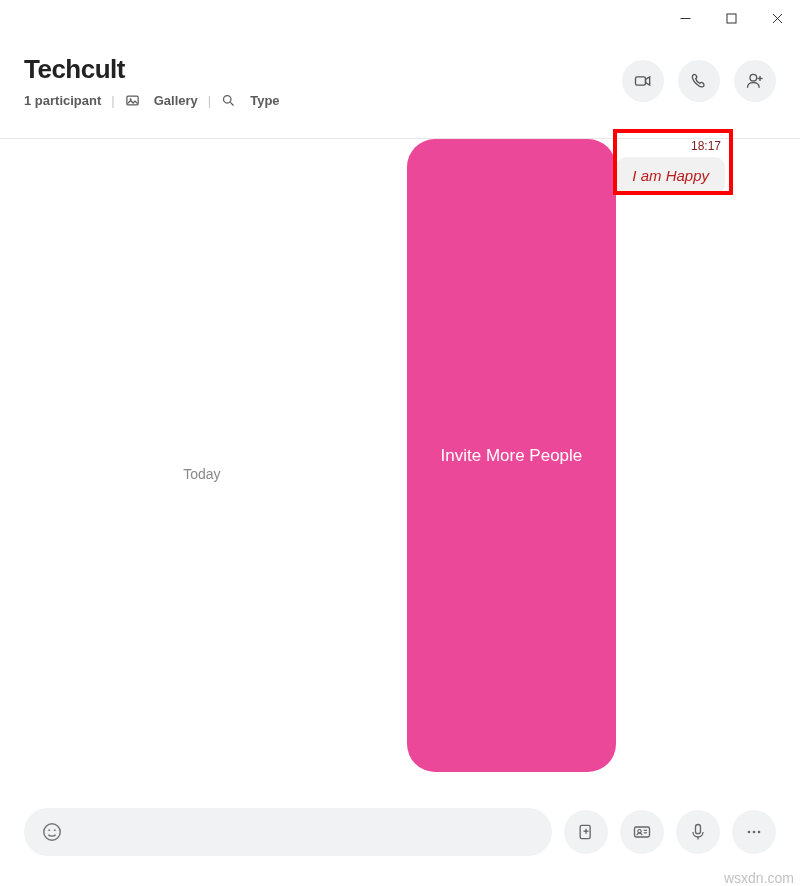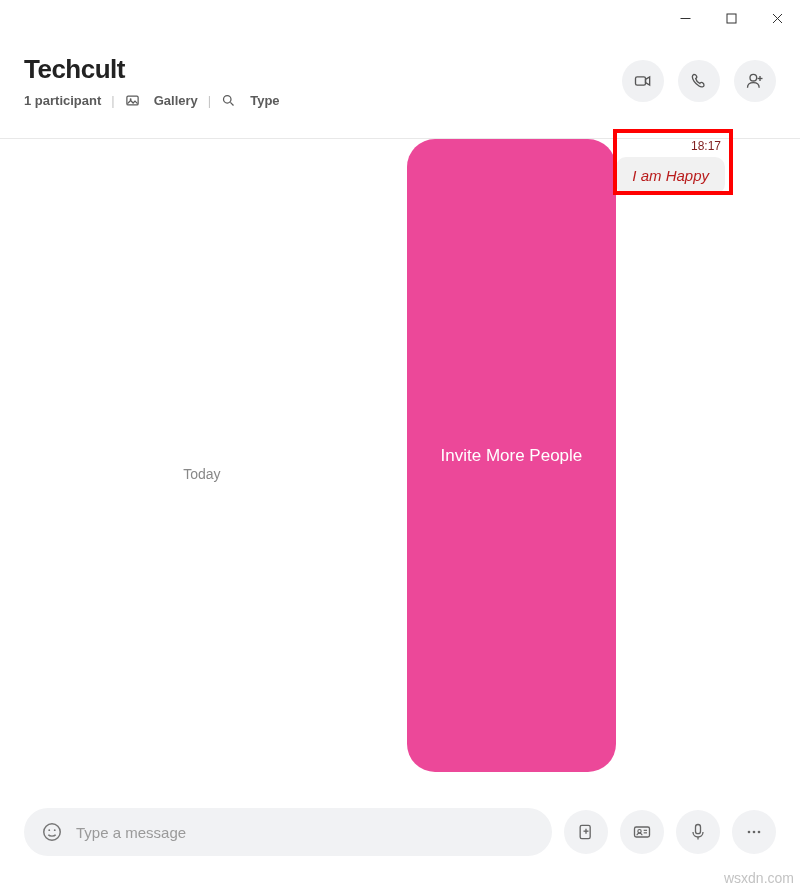--- a/index.html
+++ b/index.html
@@ -132,21 +132,20 @@
 <div class="composer">
   <div class="input-pill">
     <div class="emoji-btn">
       <svg viewBox="0 0 24 24" width="22" height="22">
           <circle cx="12" cy="12" r="9" fill="none" stroke="#777" stroke-width="1.6"></circle>
           <circle cx="9" cy="10" r="1" fill="#777"></circle>
           <circle cx="15" cy="10" r="1" fill="#777"></circle>
           <path d="M8 15 C9.5 17 14.5 17 16 15" fill="none" stroke="#777" stroke-width="1.6"></path>
         </svg>
     </div>
-    <input class="msg-input" type="text" placeholder="Type a message" style="">
   </div>
   <div class="comp-btn">
     <svg viewBox="0 0 24 24">
         <rect x="5" y="4" width="12" height="16" rx="2" fill="none" stroke="#666" stroke-width="1.6"></rect>
         <line x1="12" y1="8" x2="12" y2="14" stroke="#666" stroke-width="1.6"></line>
         <line x1="9" y1="11" x2="15" y2="11" stroke="#666" stroke-width="1.6"></line>
       </svg>
   </div>
   <div class="comp-btn">
     <svg viewBox="0 0 24 24">

